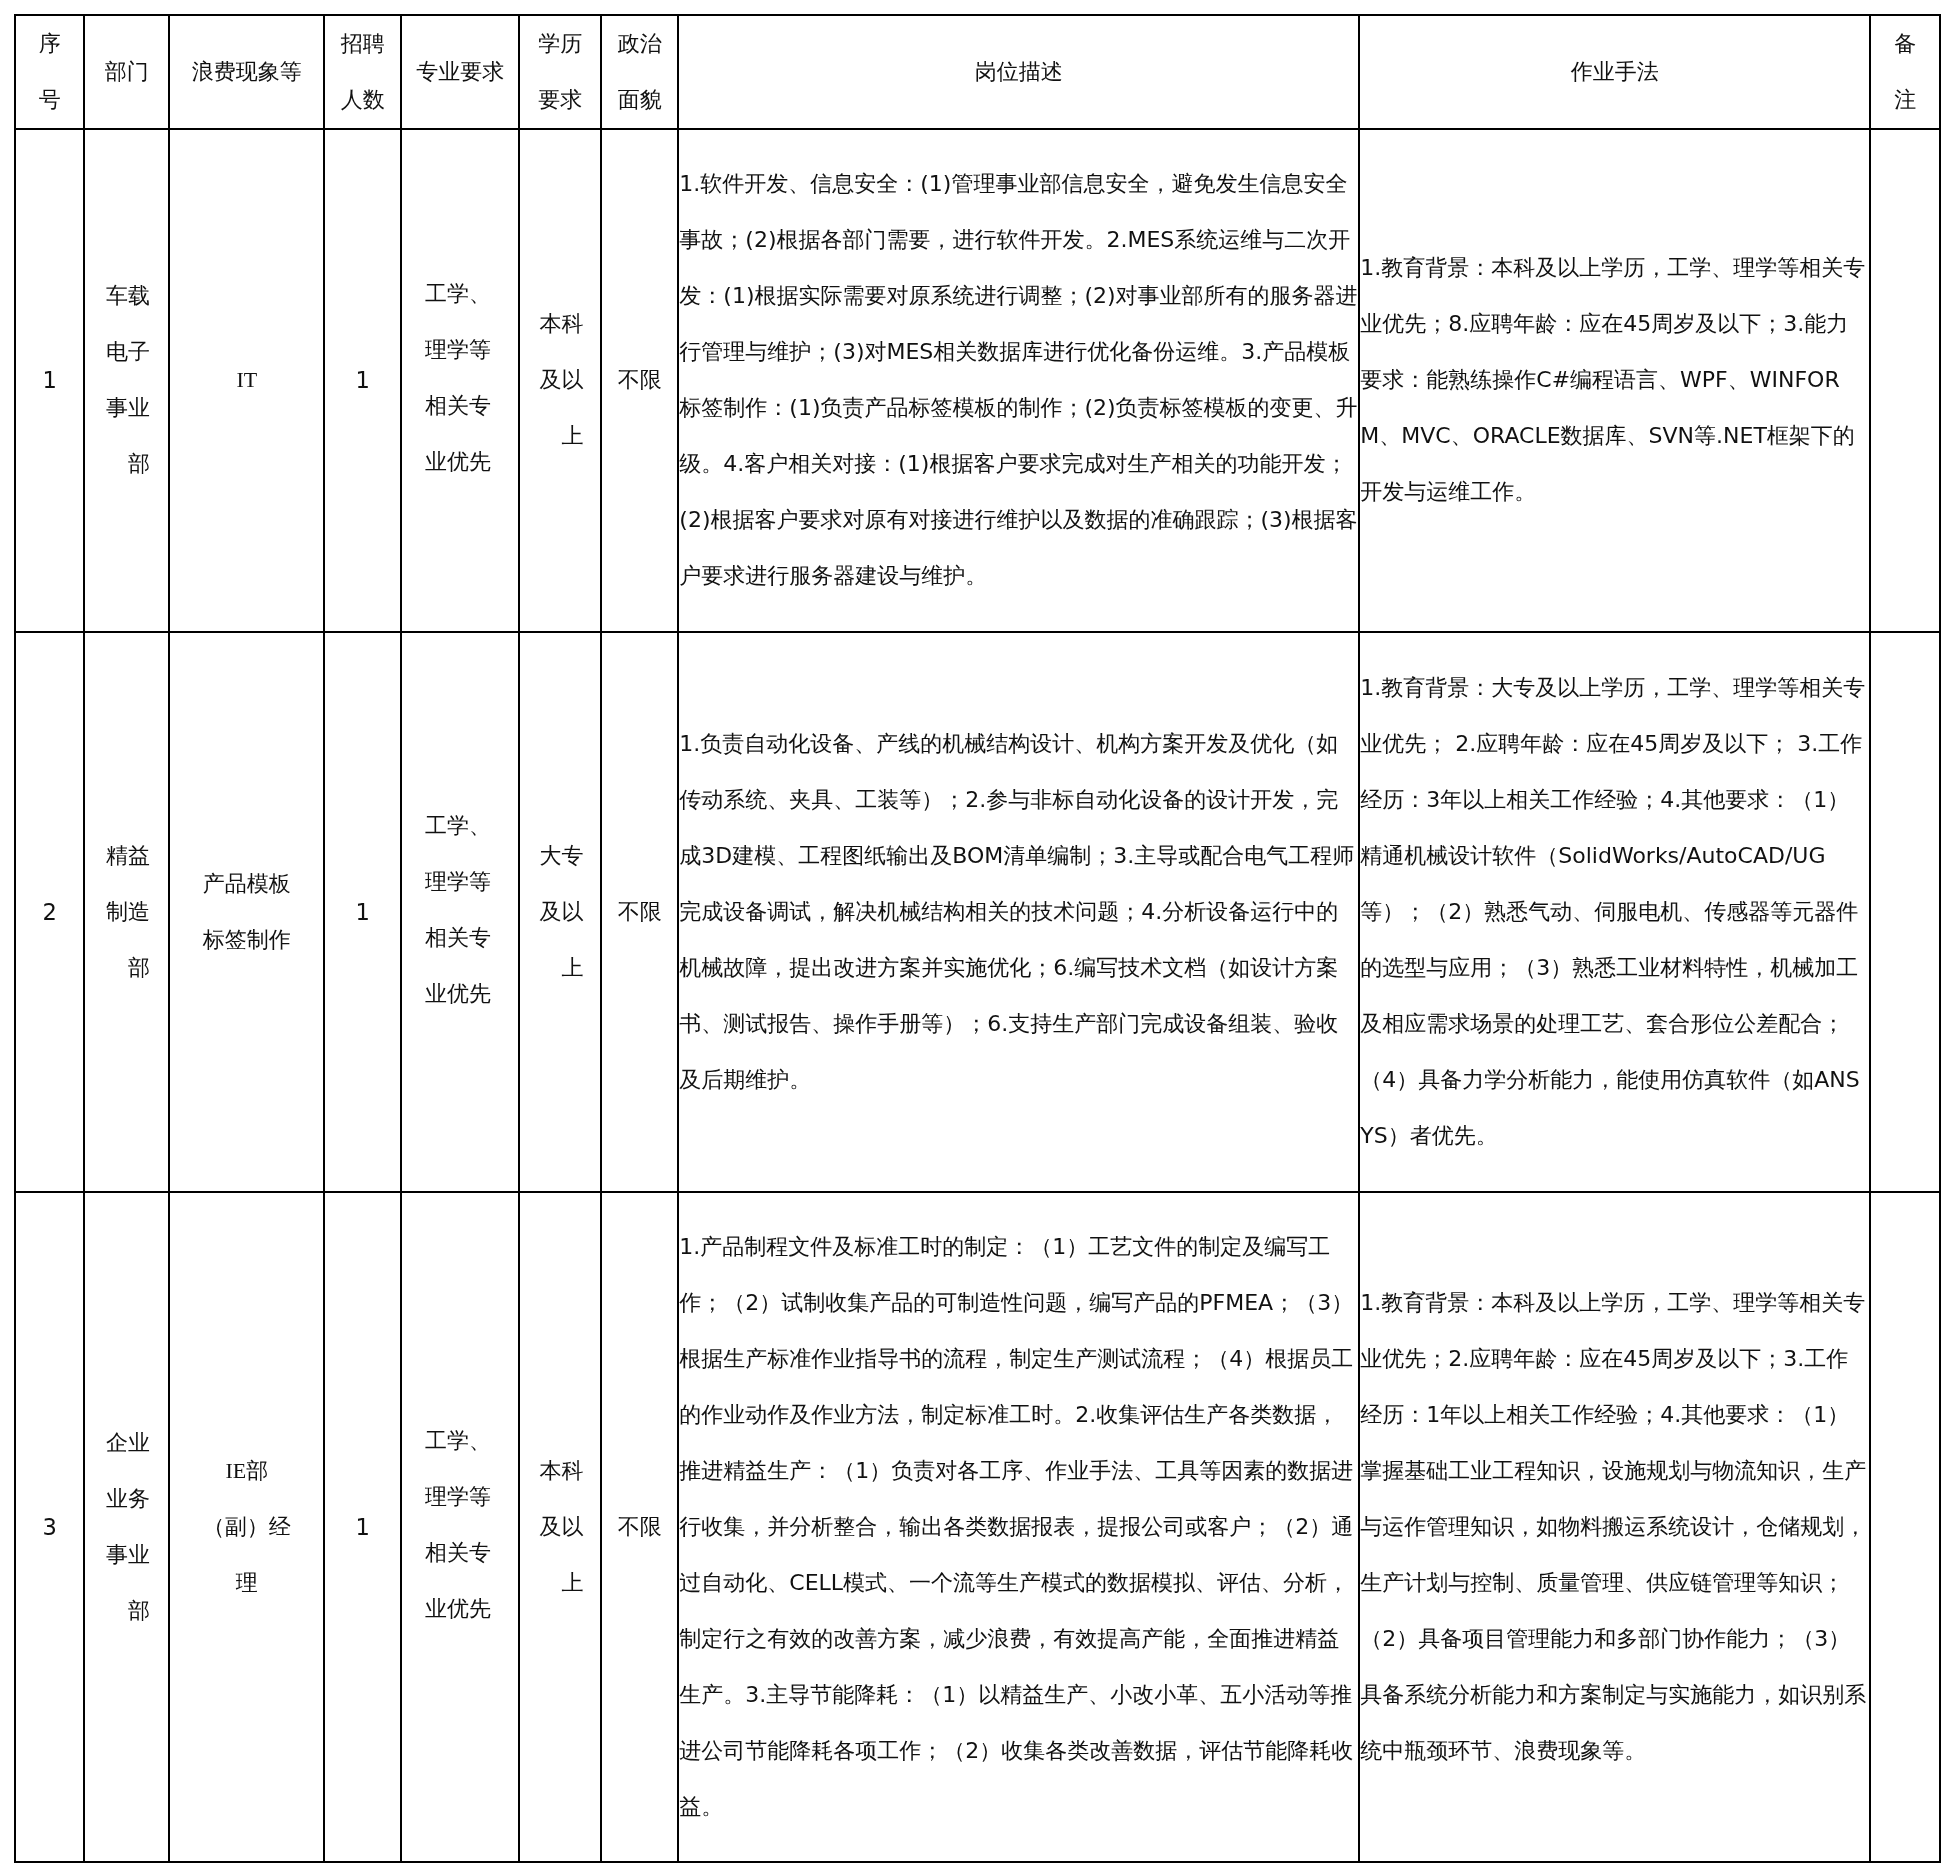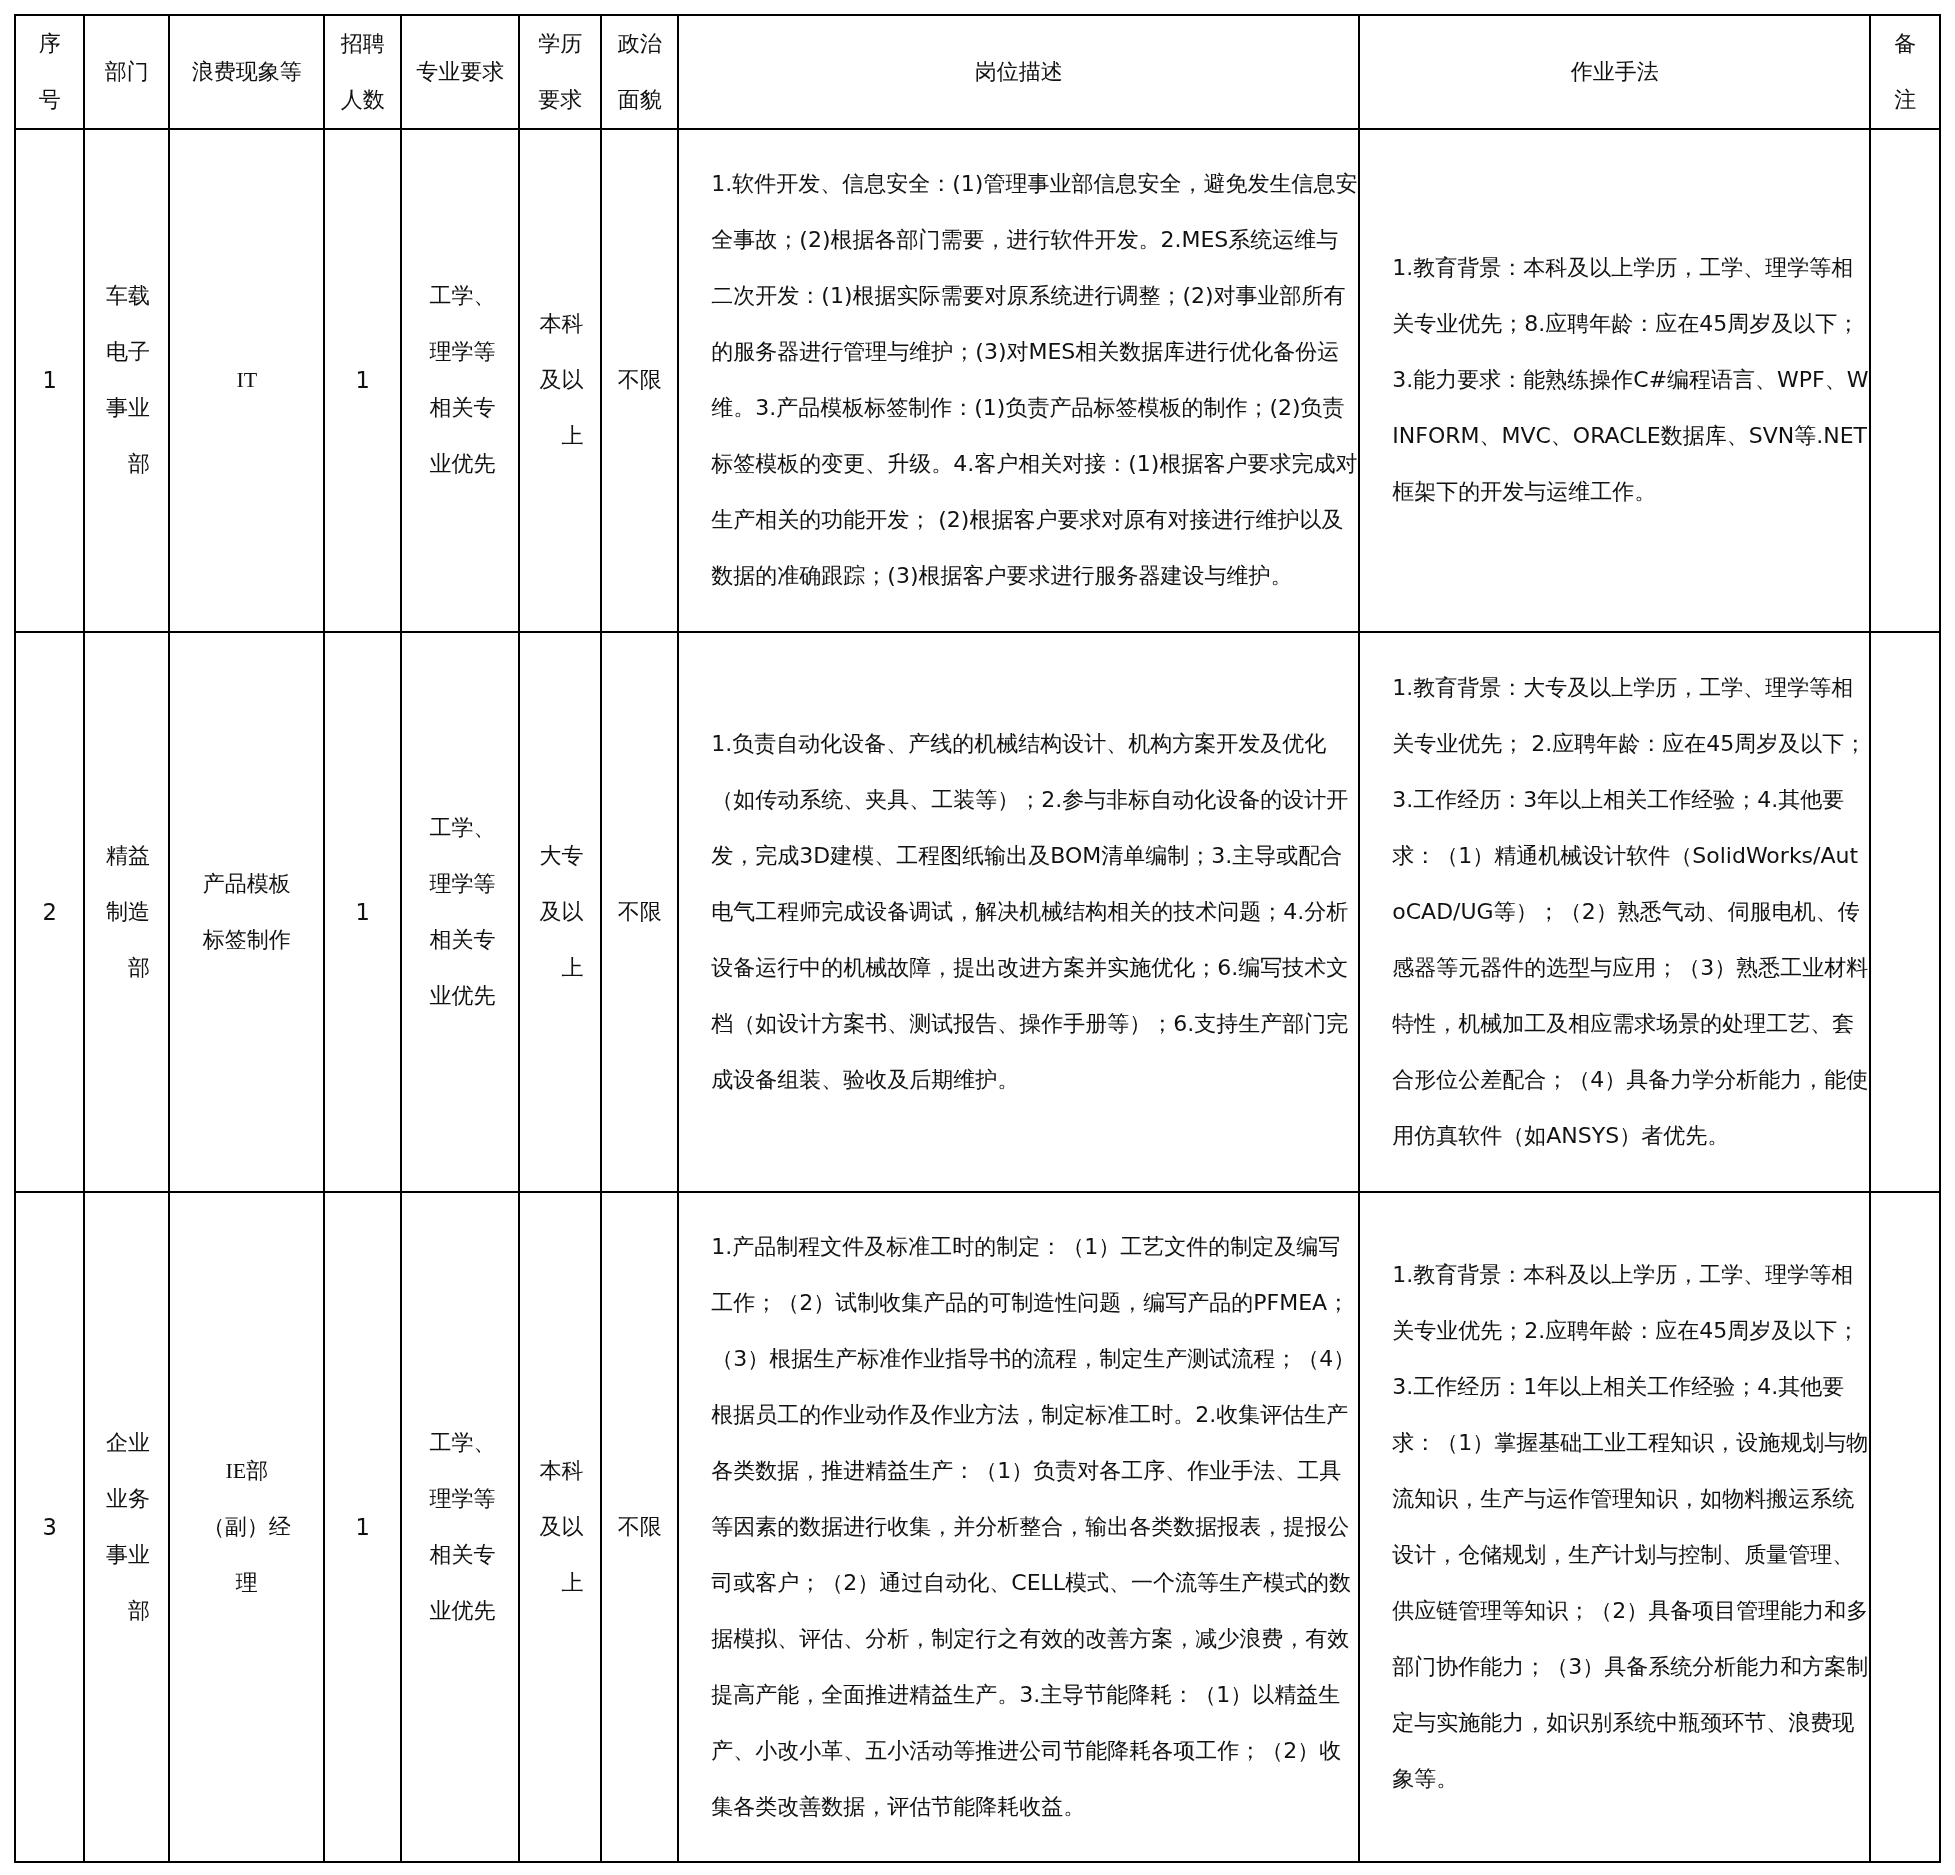--- a/index.html
+++ b/index.html
@@ -7,23 +7,23 @@
          font-family:"DejaVu Sans","Liberation Sans",sans-serif; color:#111; }
   table.jobs { position:absolute; left:14.3px; top:13.6px; border-collapse:collapse;
                table-layout:fixed; width:1925px; }
   table.jobs td, table.jobs th { border:2.3px solid #000; padding:0; font-weight:normal; }
   th { font-family:"DejaVu Serif","Liberation Serif",serif; font-size:22px; line-height:56px;
        text-align:center; vertical-align:middle; }
   td { font-size:22px; line-height:56px; vertical-align:middle; text-align:center; }
   td.c-num { font-size:22.6px; }
   td.narrow span, th.narrow span { display:block; }
   td.long { text-align:left; padding:0 10.6px 0 12px; }
-  td.long div { word-break:break-all;margin-left:32px; }
+  td.long div { word-break:break-all; }
   .vtext { display:inline-block; width:2.1em; text-align:right; word-break:break-all; }
-  .vtext3 { display:inline-block; width:3.2em; text-align:right; word-break:break-all; }
+  .vtext3 { display:inline-block; width:3.2em; text-align:left; word-break:break-all;font-family:Liberation Mono, monospace; }
   .vtext4 { display:inline-block; width:4.9em; text-align:center; word-break:break-all;font-family:Liberation Serif, serif; }
 </style>
 </head>
 <body>
 
 <table class="jobs">
   <colgroup>
     <col style="width:69px">
       <col style="width:85px">
       <col style="width:155px">

